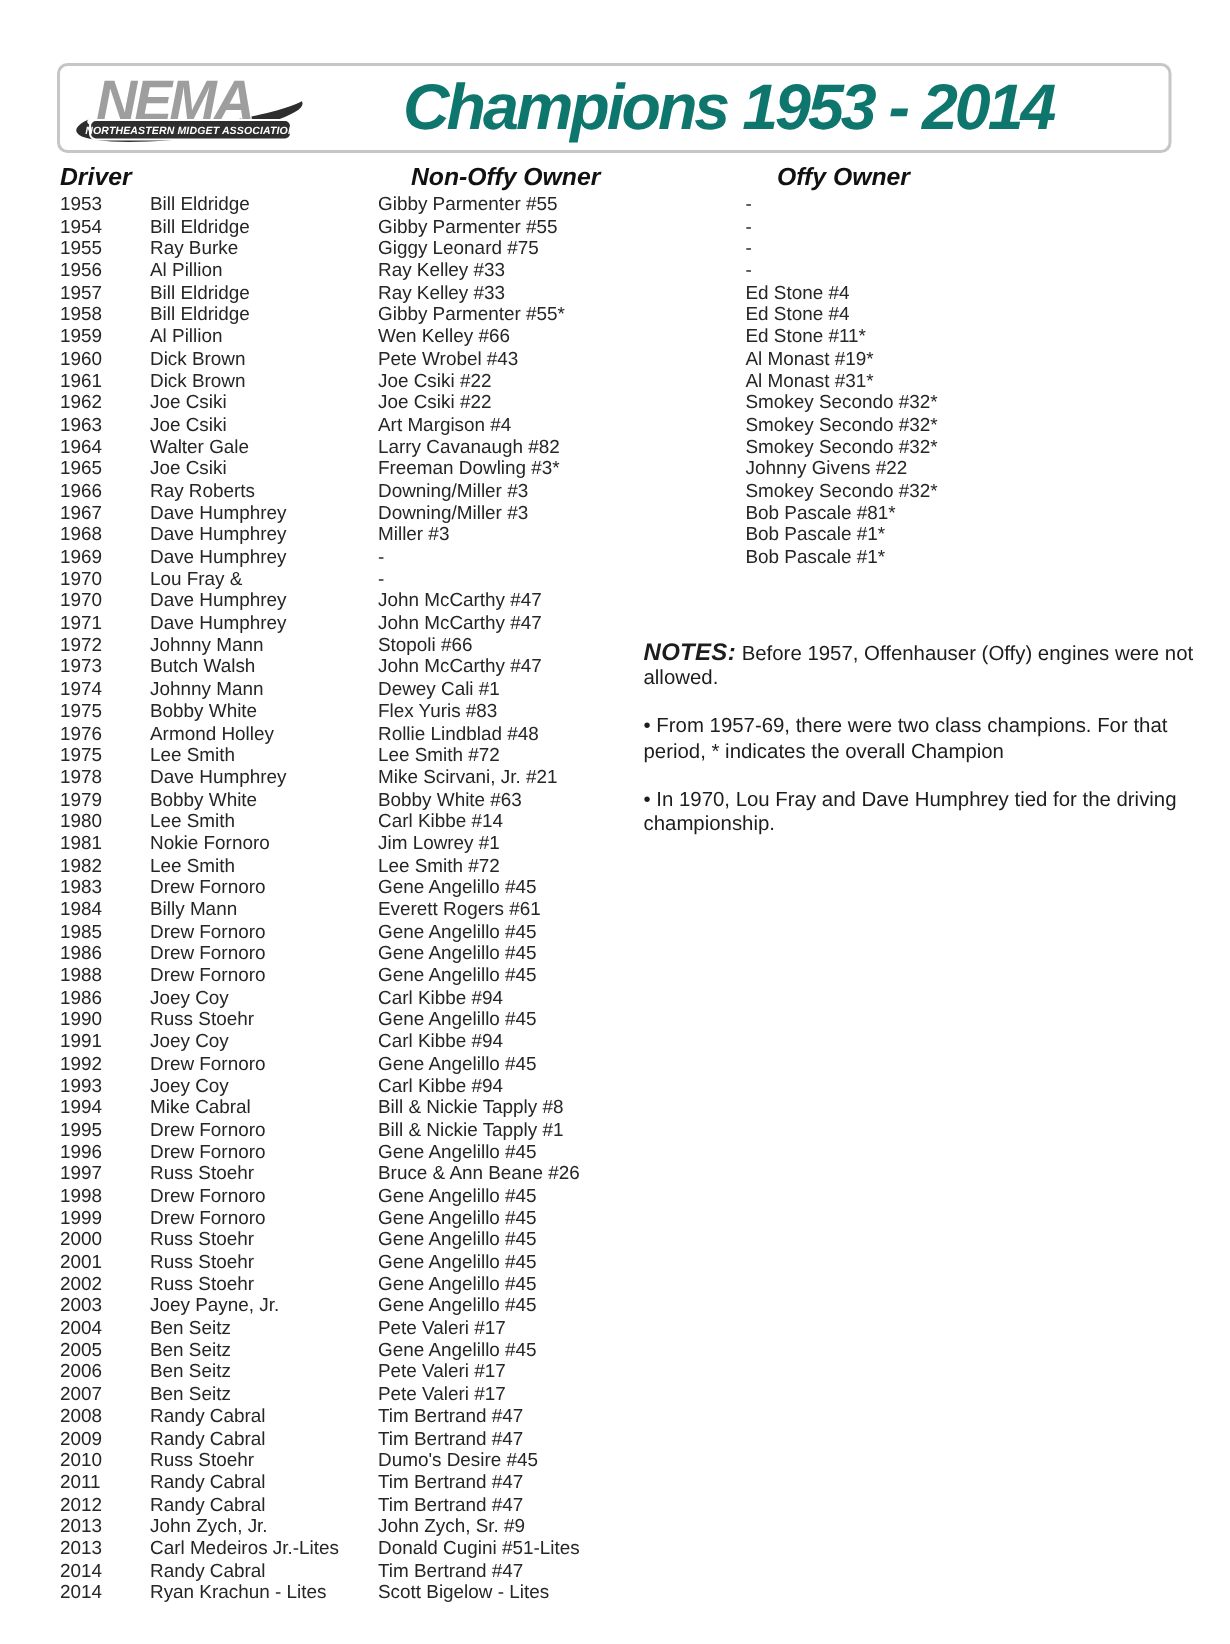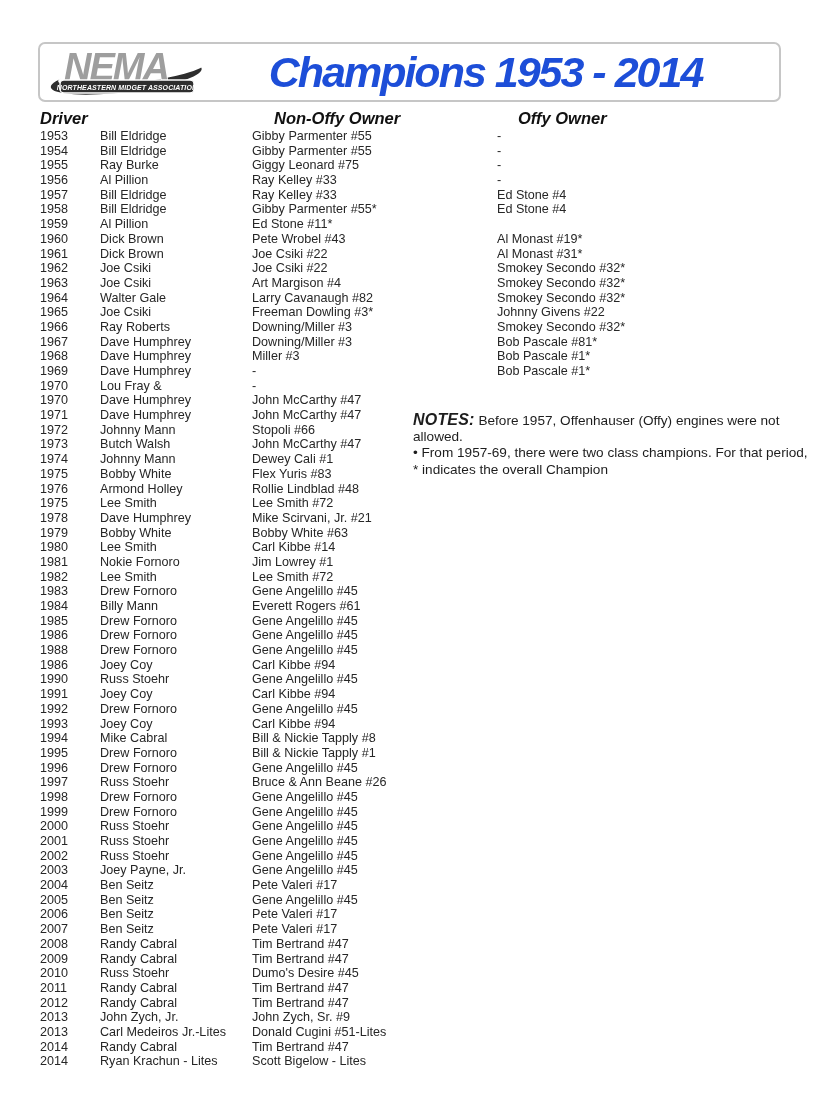--- a/index.html
+++ b/index.html
@@ -9,21 +9,21 @@
   
   .header-box{
     position:absolute;left:38px;top:42px;width:743px;height:60px;
     background:#ffffff;border:2px solid #c6c6c6;border-radius:7px;
     display:flex;align-items:center;box-sizing:border-box;
   }
   .logo-wrap{margin-left:6px;flex:0 0 auto;}
   .title{
     flex:1;text-align:center;
     font-weight:bold;font-style:italic;
-    font-size:43px;letter-spacing:-2px;color:#1d4ed8;
+    font-size:43px;letter-spacing:-2px;color:#0f766e;
     padding-right:14px;white-space:nowrap;
   }
 
   
   .col-headers{position:absolute;left:40px;top:109px;width:760px;display:flex;
     font-weight:bold;font-style:italic;font-size:16.5px;color:#111;}
   .col-h-driver{width:208px;}
   .col-h-nonoffy{width:244px;margin-left:26px;}
   .col-h-offy{flex:1;font-style:italic;}
 
@@ -32,21 +32,21 @@
   .row{display:flex;height:14.69px;font-size:12.6px;line-height:14.69px;color:#262626;white-space:nowrap;}
   .c-year{width:60px;}
   .c-driver{width:152px;}
   .c-nonoffy{width:245px;}
   .c-offy{flex:1;}
 
   
   .notes{position:absolute;left:413px;top:412px;width:402px;
     font-size:13.6px;line-height:16.2px;color:#1d1d1d;}
   .notes-heading{font-weight:bold;font-style:italic;font-size:16px;letter-spacing:0.2px;}
-  .note-line{margin:0;}
+  .note-line{margin:16px;}
 
   
 </style>
 </head>
 <body>
 
 <div class="page">
 
   <div class="header-box">
     <div class="logo-wrap">
@@ -111,20 +111,21 @@
     <div class="row">
       <span class="c-year">1958</span>
       <span class="c-driver">Bill Eldridge</span>
       <span class="c-nonoffy">Gibby Parmenter #55*</span>
       <span class="c-offy">Ed Stone #4</span>
     </div>
 
     <div class="row">
       <span class="c-year">1959</span>
       <span class="c-driver">Al Pillion</span>
+      <span class="c-nonoffy">Wen Kelley #66</span>
       <span class="c-offy">Ed Stone #11*</span>
     </div>
 
     <div class="row">
       <span class="c-year">1960</span>
       <span class="c-driver">Dick Brown</span>
       <span class="c-nonoffy">Pete Wrobel #43</span>
       <span class="c-offy">Al Monast #19*</span>
     </div>
 
@@ -523,16 +524,17 @@
   </div>
 
   <div class="notes">
     <div class="note-line">
       <span class="notes-heading">NOTES:</span>  
       <span>Before 1957, Offenhauser (Offy) engines were not allowed.</span>
     </div>
     <div id="notes-bullets">
     <div class="note-line">• From 1957-69, there were two class champions. For that period, * indicates the overall Champion</div>
 
+    <div class="note-line">• In 1970, Lou Fray and Dave Humphrey tied for the driving championship.</div>
   </div>
   </div>
 
 </div>
 
 </body></html>

